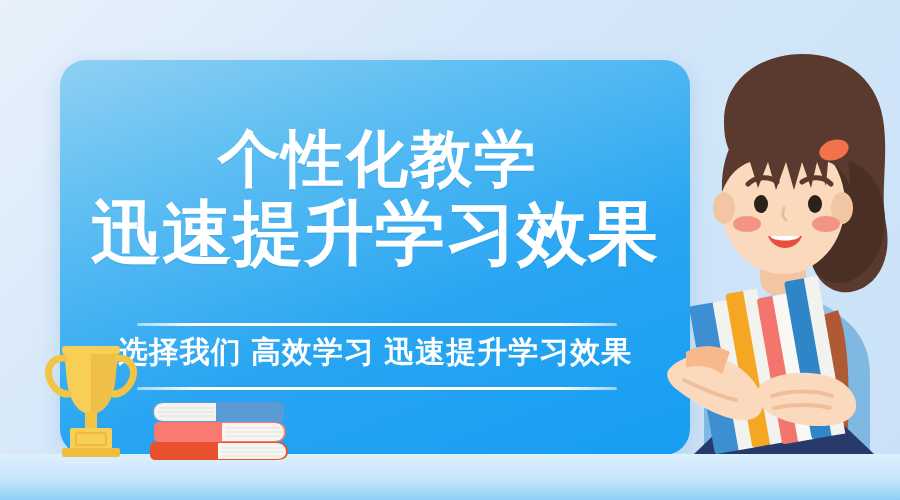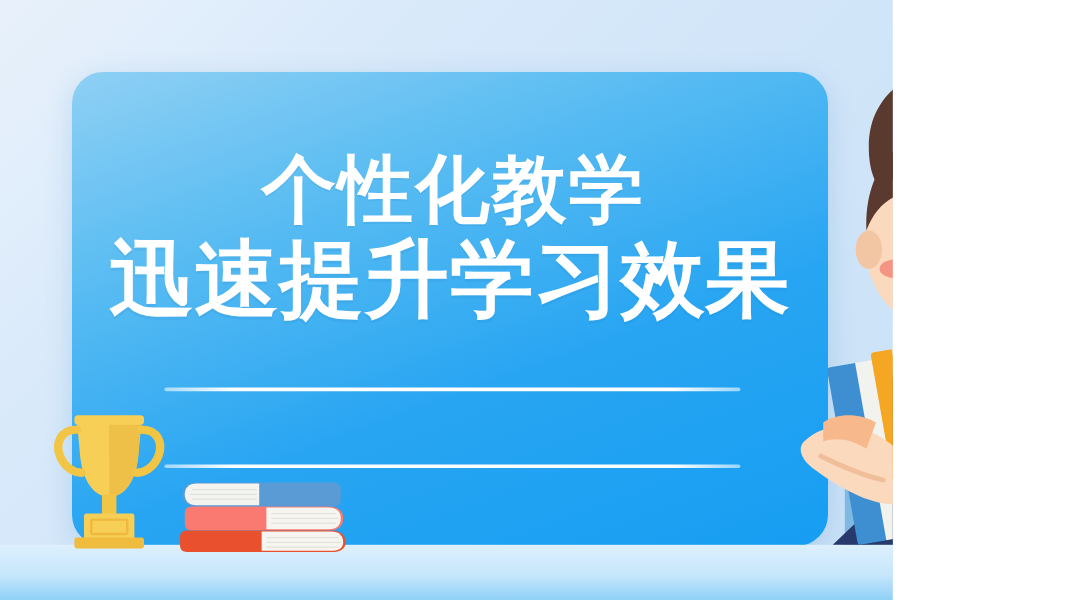--- a/index.html
+++ b/index.html
@@ -1,21 +1,21 @@
 <!DOCTYPE html>
 <html><head>
 <meta charset="utf-8">
 <style>
   html,body{margin:0;padding:0;}
   body{
     width:900px;height:500px;overflow:hidden;
     font-family:"Liberation Sans","DejaVu Sans",sans-serif;
   }
   #banner{
-    position:relative;width:744px;height:500px;overflow:hidden;
+    position:relative;width:900px;height:500px;overflow:hidden;
     background:linear-gradient(135deg,#e8f1fb 0%,#d6e8fa 35%,#cfe4f8 70%,#c9e1f7 100%);
   }
 
   
   .floor{
     position:absolute;left:0;right:0;bottom:0;height:46px;
     background:linear-gradient(180deg,#ddf0fd 0%,#c6e6fb 55%,#8fd0f7 100%);
   }
 
   
@@ -150,20 +150,21 @@
       <path d="M72 328 C88 336 106 344 124 348" stroke="#f0bf9a" stroke-width="4" fill="none" stroke-linecap="round"></path>
     </svg>
   </div>
 
   <div class="title-wrap z5">
     <div class="title-line title-1">个性化教学</div>
     <div class="title-line title-2">迅速提升学习效果</div>
   </div>
 
   <div class="rule rule-top z5"></div>
+  <div class="subtitle z5">选择我们 高效学习 迅速提升学习效果</div>
   <div class="rule rule-bottom z5"></div>
 
   <div class="trophy z5">
     <svg viewBox="0 0 98 122" width="98" height="122" xmlns="http://www.w3.org/2000/svg">
       <path d="M22 12 L76 12 L73 44 C70 66 60 76 49 76 C38 76 28 66 25 44 Z" fill="#f7cf56"></path>
       <path d="M49 12 L76 12 L73 44 C70 66 60 76 49 76 Z" fill="#eec047"></path>
       <rect x="20" y="8" width="58" height="8" rx="3" fill="#f7cf56"></rect>
       <path d="M22 20 C8 20 4 32 8 42 C12 52 20 56 26 56" stroke="#f2c545" stroke-width="7" fill="none" stroke-linecap="round"></path>
       <path d="M76 20 C90 20 94 32 90 42 C86 52 78 56 72 56" stroke="#f2c545" stroke-width="7" fill="none" stroke-linecap="round"></path>
       <rect x="43" y="74" width="12" height="18" fill="#f2c545"></rect>

